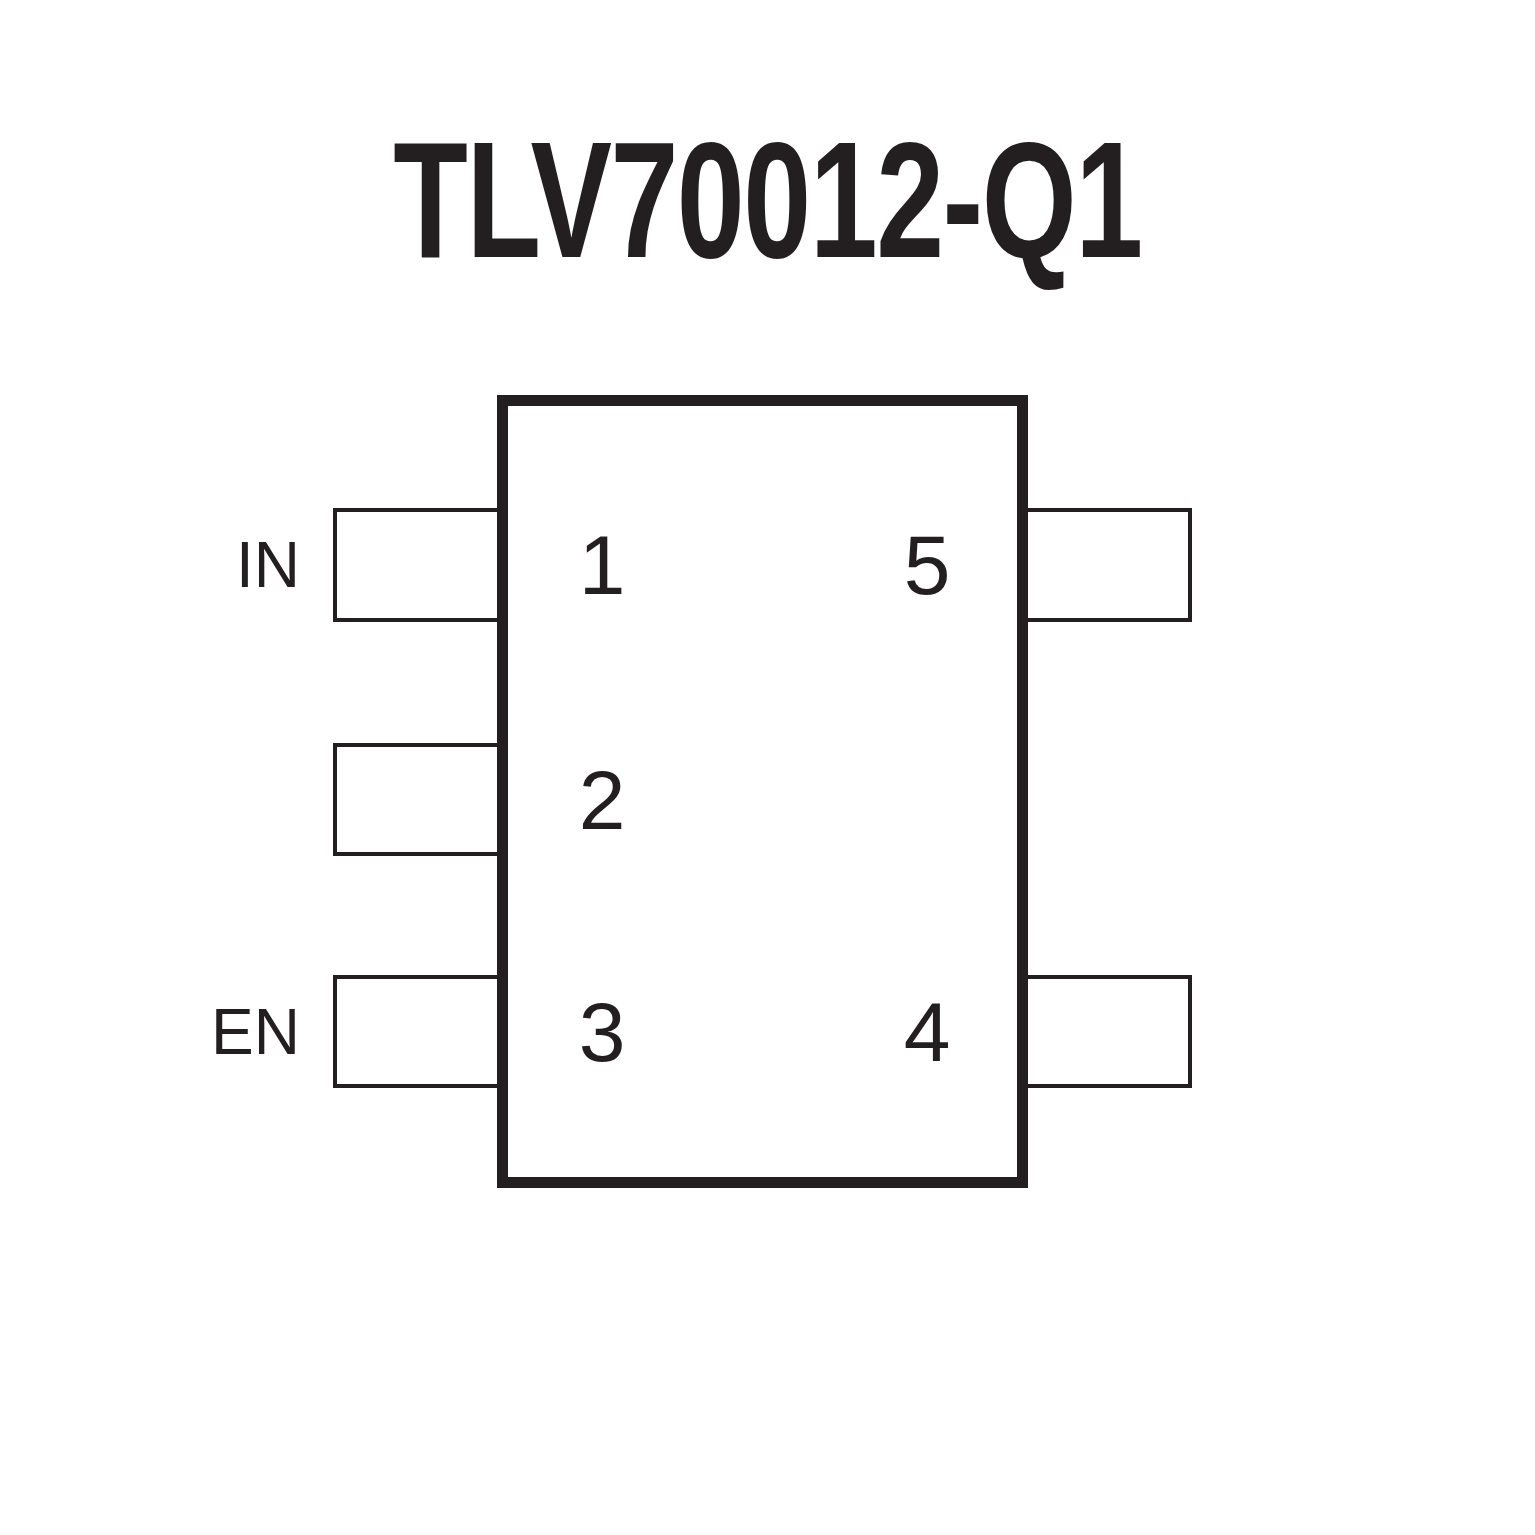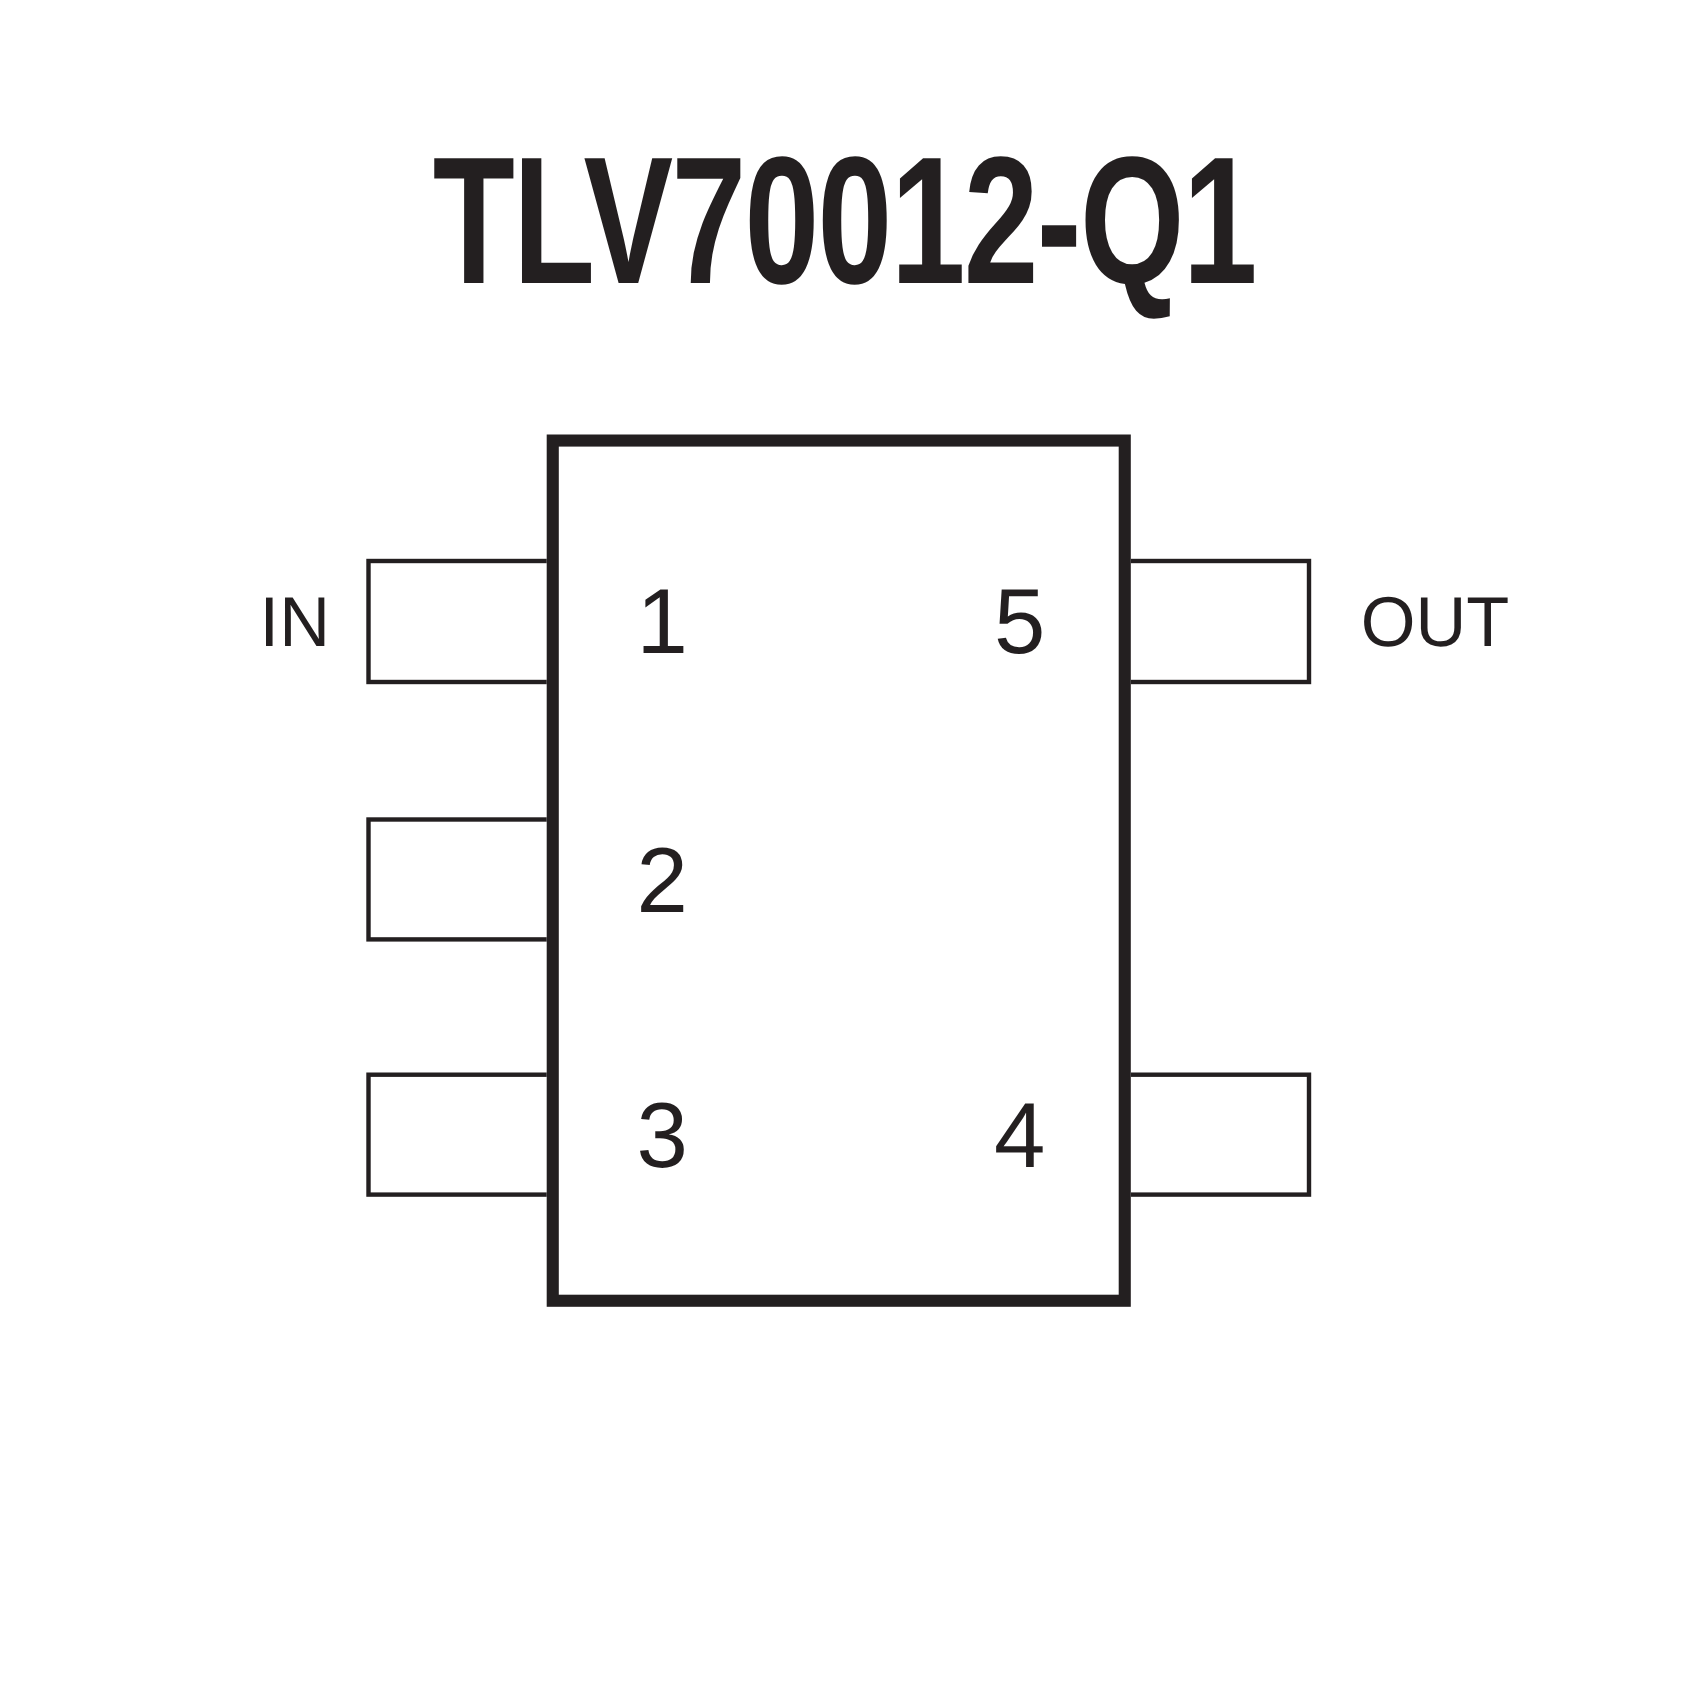--- a/index.html
+++ b/index.html
@@ -87,15 +87,15 @@
 
   <div class="ic-body"></div>
 
   <div class="pin-number num-left row1">1</div>
   <div class="pin-number num-left row2">2</div>
   <div class="pin-number num-left row3">3</div>
   <div class="pin-number num-right row1">5</div>
   <div class="pin-number num-right row3">4</div>
 
   <div class="pin-label label-left row1">IN</div>
-  <div class="pin-label label-right row1">OUT</div>
+  <div class="pin-label label-left row3">EN</div>
 
 </div>
 
 </body></html>

